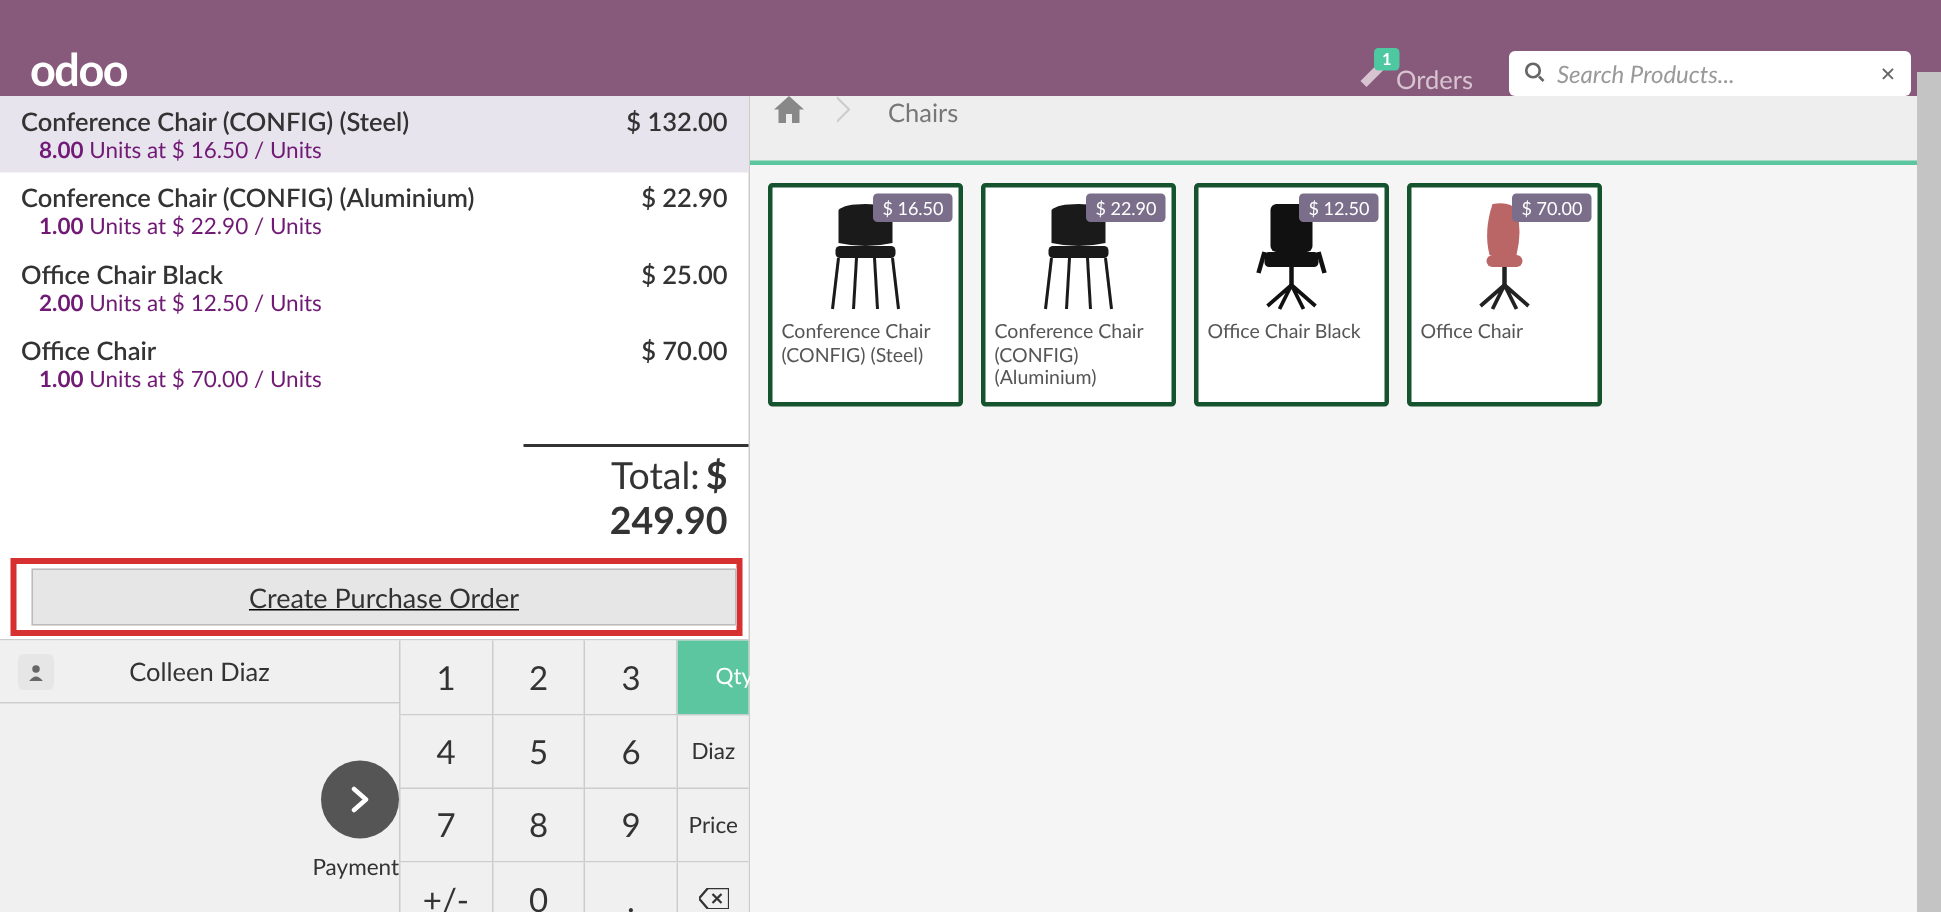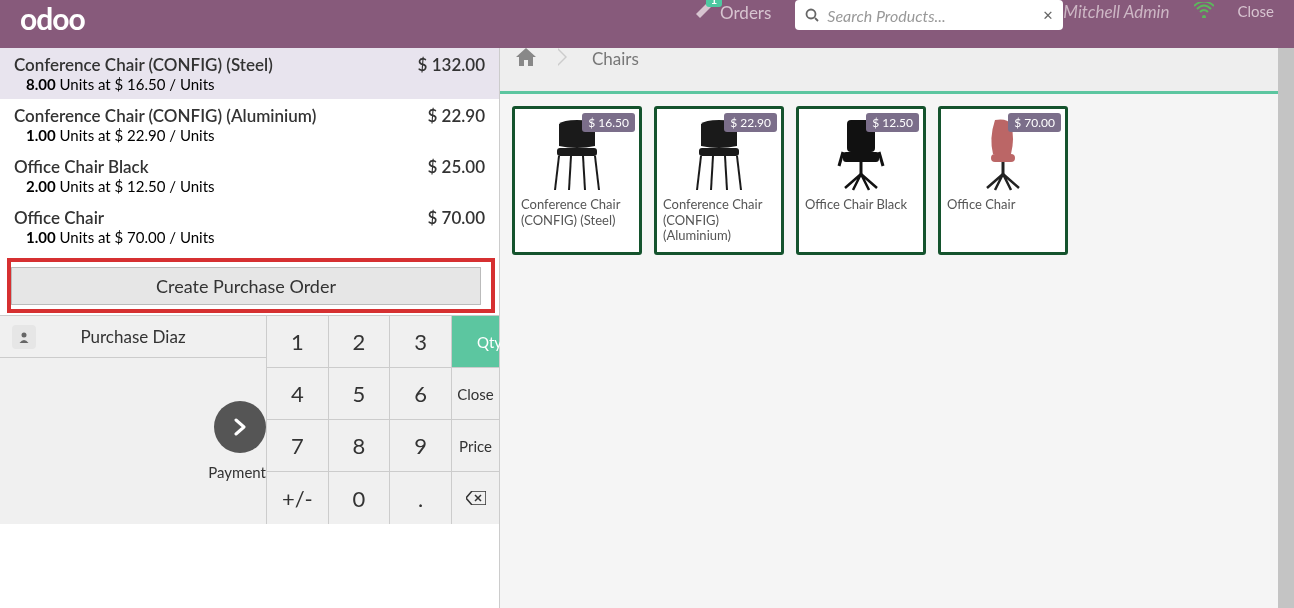--- a/index.html
+++ b/index.html
@@ -8,24 +8,24 @@
   box-sizing: border-box;
   font-family: "Lato", "Helvetica Neue", Arial, sans-serif;
 }
 body {
   width: 1294px;
   height: 608px;
   overflow: hidden;
   background: #f5f5f5;
 }
 .header {
-  height: 48px;
+  height: 64px;
   background: #875a7b;
   display: flex;
-  align-items: flex-start;
+  align-items: flex-end;
   padding: 0 20px;
   color: #fff;
 }
 .logo {
   color: #fff;
   font-weight: 700;
   font-size: 30px;
   letter-spacing: -1px;
 }
 .header-spacer {
@@ -131,21 +131,21 @@
 .order-line.selected {
   background: #e8e4ee;
 }
 .line-info .line-name {
   font-size: 17px;
   color: #333;
   font-weight: 600;
 }
 .line-info .line-detail {
   font-size: 15px;
-  color: #000000;
+  color: #701a75;
   margin-left: 12px;
 }
 .line-price {
   font-size: 17px;
   color: #333;
   font-weight: 600;
 }
 
 .total-row {
   margin-top: 28px;
@@ -158,21 +158,22 @@
   margin-left: auto;
 }
 .total-label { margin-right: 4px; }
 
 .cpo-wrapper {
   border: 4px solid #d63031;
   margin: 6px 4px 2px 7px;
   height: 55px;
   display:flex;
   align-items:center;
-  justify-content:flex-start;
+  justify-content:flex-end;
+  text-decoration:underline;
 }
 .cpo-button {
   background: #e6e6e6;
   border: 1px solid #bbb;
   height: 38px;
   width: 470px;
   font-size: 18px;
   color: #333;
   cursor: pointer;
 }
@@ -375,29 +376,20 @@
   <div class="search-box">
     <span>
       <svg width="14" height="14" viewBox="0 0 14 14">
           <circle cx="6" cy="6" r="4.5" stroke="#666" stroke-width="1.8" fill="none"></circle>
           <line x1="10" y1="10" x2="13" y2="13" stroke="#666" stroke-width="1.8"></line>
         </svg>
     </span>
     <input type="text" placeholder="Search Products..." style="">
     <span class="search-clear">✕</span>
   </div>
-  <div class="header-right">
-    <span class="user-name">Mitchell Admin</span>
-    <span class="wifi-icon">
-      <svg width="20" height="16" viewBox="0 0 20 16">
-          <path d="M10 14 A1 1 0 1 0 10 16 A1 1 0 1 0 10 14 M6 10 Q10 6 14 10 M3 7 Q10 0 17 7 M0 4 Q10 -5 20 4" stroke="#5cb85c" stroke-width="2" fill="none"></path>
-        </svg>
-    </span>
-    <span class="close-link">Close</span>
-  </div>
 </div>
 
 <div class="main">
   <div class="left-panel">
     <div class="order-lines">
       <div class="order-line selected">
         <div class="line-info">
           <div class="line-name">Conference Chair (CONFIG) (Steel)</div>
           <div class="line-detail"><b>8.00</b> <span>Units at $ 16.50 / Units</span></div>
         </div>
@@ -419,54 +411,57 @@
       </div>
       <div class="order-line">
         <div class="line-info">
           <div class="line-name">Office Chair</div>
           <div class="line-detail"><b>1.00</b> <span>Units at $ 70.00 / Units</span></div>
         </div>
         <div class="line-price">$ 70.00</div>
       </div>
     </div>
 
+    <div class="total-row">
+      <span class="total-label">Total:</span><b>$ 249.90</b>
+    </div>
 
     <div class="cpo-wrapper">
       <button class="cpo-button">Create Purchase Order</button>
     </div>
 
     <div class="action-pad">
       <div class="customer-col">
         <div class="customer-btn">
           <span class="person-icon">
             <svg width="12" height="12" viewBox="0 0 12 12">
                 <circle cx="6" cy="4" r="2.5" fill="#666"></circle>
                 <path d="M1.5 12 Q6 6 10.5 12" fill="#666"></path>
               </svg>
           </span>
-          <span>Purchase Diaz</span>
+          <span>Colleen Diaz</span>
         </div>
         <div class="payment-btn">
           <div class="payment-circle">
             <svg width="18" height="18" viewBox="0 0 18 18">
                 <path d="M5 2 L13 9 L5 16" stroke="#fff" stroke-width="3" fill="none" stroke-linecap="round" stroke-linejoin="round"></path>
               </svg>
           </div>
           <div class="payment-label">Payment</div>
         </div>
       </div>
       <div class="numpad">
         <div class="num-btn">1</div>
         <div class="num-btn">2</div>
         <div class="num-btn">3</div>
         <div class="num-btn mode active">Qty</div>
         <div class="num-btn">4</div>
         <div class="num-btn">5</div>
         <div class="num-btn">6</div>
-        <div class="num-btn mode">Close</div>
+        <div class="num-btn mode">Diaz</div>
         <div class="num-btn">7</div>
         <div class="num-btn">8</div>
         <div class="num-btn">9</div>
         <div class="num-btn mode">Price</div>
         <div class="num-btn last-row">+/-</div>
         <div class="num-btn last-row">0</div>
         <div class="num-btn last-row">.</div>
         <div class="num-btn mode last-row">
           <svg width="20" height="14" viewBox="0 0 20 14">
               <path d="M6 0 L20 0 L20 14 L6 14 L0 7 Z" fill="none" stroke="#333" stroke-width="1.5"></path>

